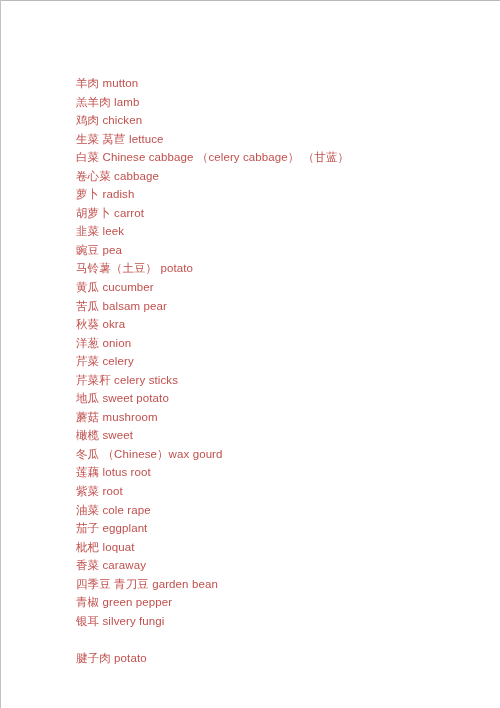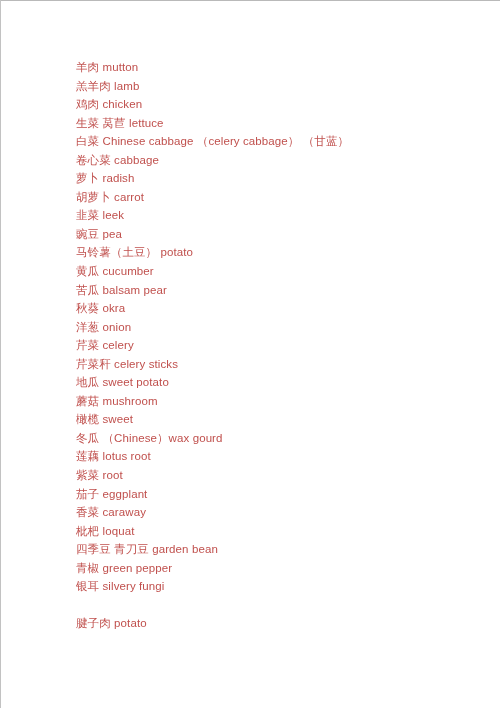--- a/index.html
+++ b/index.html
@@ -32,21 +32,21 @@
     position: absolute;
     left: 0;
     top: 0;
     width: 1px;
     height: 708px;
     background: #c2c2c2;
   }
   .content {
     position: absolute;
     left: 0;
-    top: 0;
+    top: 16px;
     width: 500px;
     padding-top: 58px;
     padding-left: 76px;
     box-sizing: border-box;
   }
   .line {
     color: #c0504d;
     font-size: 11.5px;
     line-height: 18.55px;
     white-space: pre;
@@ -82,23 +82,24 @@
       <div class="line">秋葵 okra</div>
       <div class="line">洋葱 onion</div>
       <div class="line">芹菜 celery</div>
       <div class="line">芹菜秆 celery sticks</div>
       <div class="line">地瓜 sweet potato</div>
       <div class="line">蘑菇 mushroom</div>
       <div class="line">橄榄 sweet</div>
       <div class="line">冬瓜 （Chinese）wax gourd</div>
       <div class="line">莲藕 lotus root</div>
       <div class="line">紫菜 root</div>
+      <div class="line">油菜 cole rape</div>
       <div class="line">茄子 eggplant</div>
+      <div class="line">枇杷 loquat</div>
       <div class="line">香菜 caraway</div>
-      <div class="line">枇杷 loquat</div>
       <div class="line">四季豆 青刀豆 garden bean</div>
       <div class="line">青椒 green pepper</div>
       <div class="line">银耳 silvery fungi</div>
       <div class="line blank"> </div>
       <div class="line">腱子肉 potato</div>
     </div>
 
 </div>
 
 </body></html>

